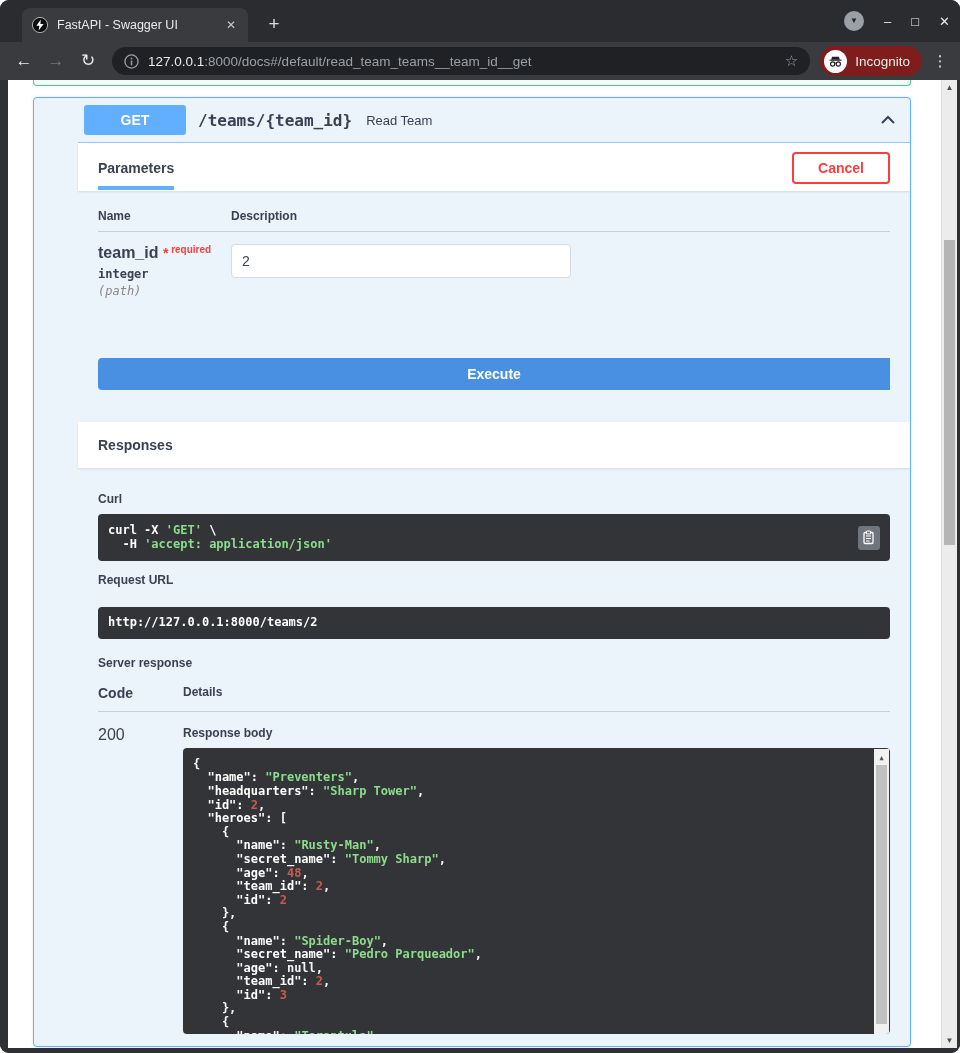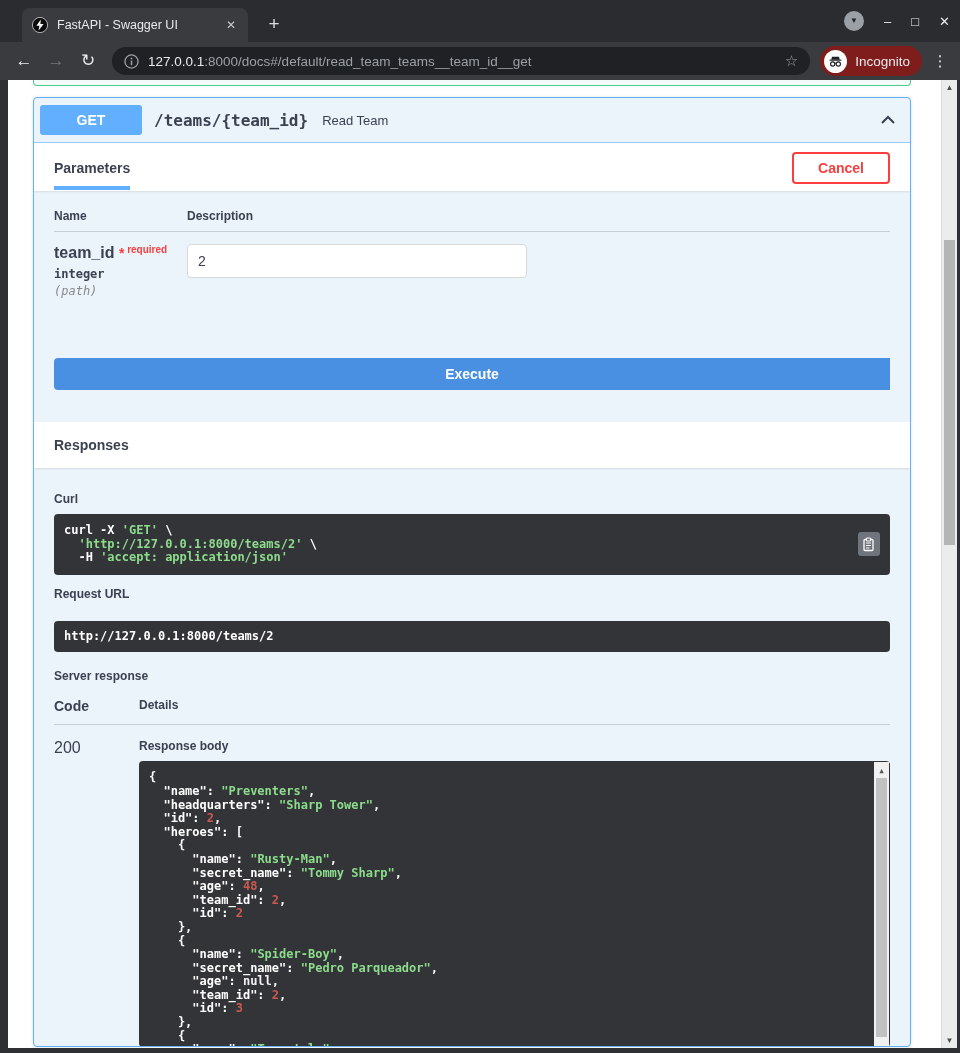--- a/index.html
+++ b/index.html
@@ -1,17 +1,17 @@
 <!DOCTYPE html>
 <html><head>
 <meta charset="utf-8">
 <style>
   * { margin:0; padding:0; box-sizing:border-box; }
   html,body { width:960px; height:1053px; font-family:"Liberation Sans", sans-serif; }
-  .window { width:960px; height:1053px; background:#2f3033; display:flex; flex-direction:column; overflow:hidden; }
+  .window { width:960px; height:1053px; background:#2f3033; display:flex; flex-direction:column; overflow:hidden;border-radius:9px; }
 
   
   .titlebar { height:42px; background:#2b2c2f; position:relative; flex:none; }
   .tab { position:absolute; left:22px; top:8px; width:226px; height:34px; background:#3a3b3e;
          border-radius:8px 8px 0 0; display:flex; align-items:center; padding:0 8px 0 10px; }
   .favicon { width:16px; height:16px; flex:none; margin-right:9px; }
   .tab-title { color:#e8eaed; font-size:12.5px; flex:1; white-space:nowrap; overflow:hidden; }
   .tab-close { color:#c7cacd; font-size:12px; width:18px; height:18px; line-height:18px; text-align:center; border-radius:50%; cursor:pointer; }
   .new-tab { position:absolute; left:262px; top:13px; color:#dadce0; font-size:19px; width:24px; height:24px; line-height:22px; text-align:center; }
   .win-controls { position:absolute; right:10px; top:0; height:42px; display:flex; align-items:center; gap:20px; }
@@ -36,21 +36,21 @@
   .frame { flex:1; display:flex; padding:0 3px 5px 8px; background:#2f3033; min-height:0; }
   .viewport { flex:1; background:#ffffff; overflow:hidden; position:relative; min-width:0; }
   .page-scrollbar { width:16px; background:#ececec; border-left:1px solid #dadada; position:relative; flex:none; }
   .sb-arrow { position:absolute; left:0; width:100%; text-align:center; color:#4d4d4d; font-size:8px; }
   .sb-arrow.up { top:3px; } .sb-arrow.down { bottom:3px; }
   .page-thumb { position:absolute; left:2px; width:11px; top:160px; height:305px; background:#b5b5b5; }
 
   
   .swagger { margin:0 30px 0 25px; }
   .post-stub { height:6px; border:1px solid #49cc90; border-top:none; border-radius:0 0 4px 4px; background:#f3fbf7; }
-  .opblock { margin-top:11px; border:1px solid #61affe; border-radius:4px; background:#ebf3fb; box-shadow:0 0 3px rgba(0,0,0,.12); overflow:hidden; height:950px; }
+  .opblock { margin-top:11px; border:1px solid #61affe; border-radius:4px; background:#ebf3fb; box-shadow:0 0 3px rgba(0,0,0,.12); overflow:hidden; height:950px;padding-left:44px; }
 
   .op-summary { display:flex; align-items:center; padding:7px 12px 7px 6px; border-bottom:1px solid rgba(97,175,254,.6); }
   .method-badge { background:#61affe; color:#fff; font-weight:bold; font-size:14px; border-radius:3px; width:102px; text-align:center; padding:7px 0; flex:none; }
   .op-path { font-family:"DejaVu Sans Mono", monospace; font-weight:bold; font-size:16px; color:#3b4151; margin-left:12px; letter-spacing:0; }
   .op-summary-text { font-size:13px; color:#3b4151; margin-left:14px; flex:1; }
   .chevron { width:20px; height:20px; flex:none; }
 
   .section-header { background:#ffffff; display:flex; align-items:center; justify-content:space-between; padding:9px 20px 0 20px; height:48px; box-shadow:0 1px 2px rgba(0,0,0,.1); position:relative; }
   .sec-title { font-size:14px; font-weight:bold; color:#3b4151; }
   .tab-underlined { padding:6px 0 10px 0; border-bottom:4px solid #61affe; margin-bottom:-1px; }
@@ -195,21 +195,20 @@
           </div>
 
           <div class="responses-bar">
             <span class="sec-title">Responses</span>
           </div>
 
           <div class="responses-inner">
             <div class="blk-label">Curl</div>
             <div class="code curl-block">
               <div class="code-line"><span class="tok-k">curl -X </span><span class="tok-s">'GET'</span><span class="tok-k"> \</span></div>
-                <div class="code-line"><span class="tok-k">  </span><span class="tok-s">'http://127.0.0.1:8000/teams/2'</span><span class="tok-k"> \</span></div>
                 <div class="code-line"><span class="tok-k">  -H </span><span class="tok-s">'accept: application/json'</span></div>
                 <span class="copy-btn">
                 <svg width="13" height="15" viewBox="0 0 13 15">
                   <rect x="1" y="2.5" width="9" height="11" rx="1" fill="none" stroke="#ffffff" stroke-width="1.3"></rect>
                   <rect x="3.5" y="1" width="4" height="3" rx="0.8" fill="#70747d" stroke="#ffffff" stroke-width="1.1"></rect>
                   <line x1="3" y1="6" x2="8" y2="6" stroke="#ffffff" stroke-width="1"></line>
                   <line x1="3" y1="8.5" x2="8" y2="8.5" stroke="#ffffff" stroke-width="1"></line>
                   <line x1="3" y1="11" x2="6.5" y2="11" stroke="#ffffff" stroke-width="1"></line>
                 </svg>
               </span>

